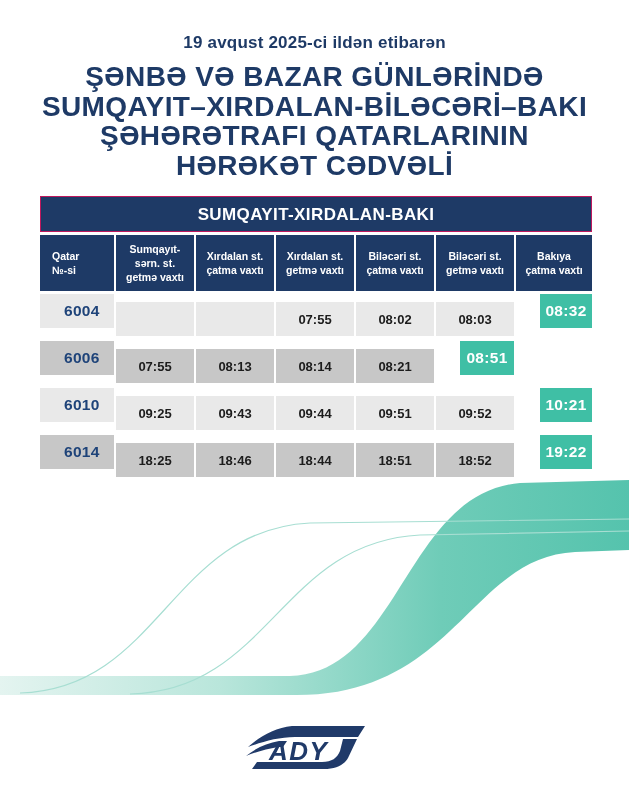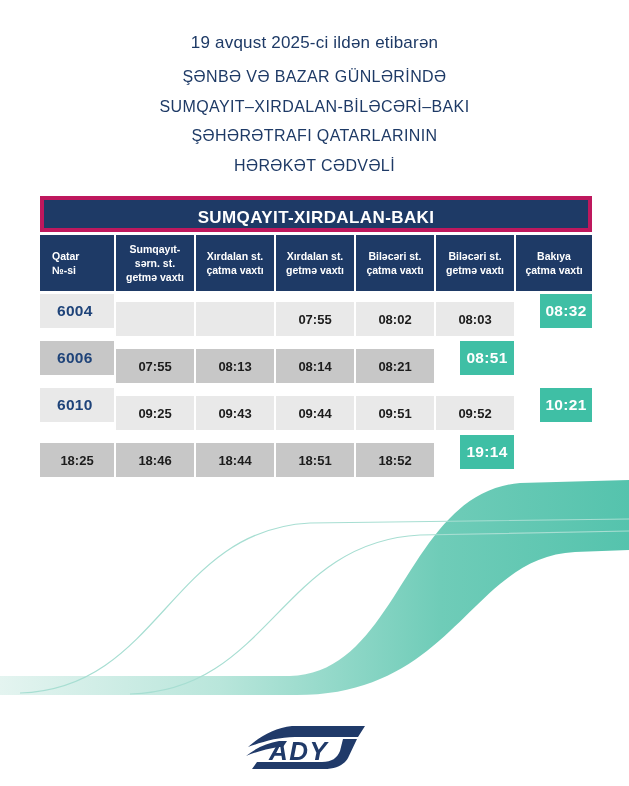--- a/index.html
+++ b/index.html
@@ -14,35 +14,35 @@
     --row-light:#e9e9e9;
     --row-dark:#c7c7c7;
     --train-blue:#1e4379;
   }
   
   .titles{
     position:absolute;top:33px;left:0;right:0;
     text-align:center;color:var(--navy);
   }
   .title-sub{
-    font-size:17px;font-weight:400;letter-spacing:.2px;margin-bottom:9px;
+    font-size:17px;font-weight:700;letter-spacing:.2px;margin-bottom:9px;
   }
   .title-main{
-    font-size:16px;font-weight:400;line-height:29.5px;letter-spacing:.4px;
+    font-size:28px;font-weight:700;line-height:29.5px;letter-spacing:.4px;
   }
   
   .timetable{
     position:absolute;left:40px;top:196px;width:552px;
   }
   .tt-title{
     background:var(--navy);
     color:#fff;height:36px;line-height:36px;
     text-align:center;font-weight:700;font-size:17px;letter-spacing:.4px;
     margin-bottom:3px;
-    box-sizing:border-box;border:4px solid #be185d;
+    box-sizing:border-box;border:1px solid #be185d;
   }
   .tt-grid{
     display:grid;
     grid-template-columns:74px 78px 78px 78px 78px 78px 76px;
     column-gap:2px;
   }
   .tt-head{margin-bottom:3px;}
   .th{
     background:var(--navy);color:#fff;
     height:56px;
@@ -53,21 +53,21 @@
   }
   .th.c0{justify-content:flex-start;text-align:left;padding-left:12px;box-sizing:border-box;}
   .tr{margin-bottom:5px;}
   .td{
     height:34px;
     display:flex;align-items:center;justify-content:center;
   }
   .tr.light .td{background:var(--row-light);}
   .tr.dark  .td{background:var(--row-dark);}
   .td.train{
-    justify-content:flex-start;padding-left:17px;box-sizing:border-box;
+    justify-content:flex-start;padding-left:24px;box-sizing:border-box;
     color:var(--train-blue);font-weight:800;font-size:15.5px;letter-spacing:.3px;
   }
   .td.time{
     color:#1c1c1c;font-weight:700;font-size:13px;margin-top:8px;
   }
   .tr .td.arrival{
     background:var(--teal)!important;
     color:#ffffff;font-weight:800;font-size:15.5px;letter-spacing:.3px;margin-left:24px;
   }
   
@@ -127,26 +127,27 @@
         <div class="tt-grid tr light">
           <div class="td train">6010</div>
           <div class="td time">09:25</div>
           <div class="td time">09:43</div>
           <div class="td time">09:44</div>
           <div class="td time">09:51</div>
           <div class="td time">09:52</div>
           <div class="td arrival">10:21</div>
         </div>
         <div class="tt-grid tr dark">
+          <div class="td train">6014</div>
           <div class="td time">18:25</div>
           <div class="td time">18:46</div>
           <div class="td time">18:44</div>
           <div class="td time">18:51</div>
           <div class="td time">18:52</div>
-          <div class="td arrival">19:14</div>
+          <div class="td arrival">19:22</div>
         </div>
       </div>
   </div>
 
   <svg class="wave-svg" width="629" height="245" viewBox="0 0 629 245">
     <defs>
       <linearGradient id="waveGrad" x1="0" y1="0" x2="1" y2="0">
         <stop offset="0" stop-color="#e4f4f0"></stop>
         <stop offset="0.35" stop-color="#b9e6db"></stop>
         <stop offset="0.7" stop-color="#6fccb8"></stop>

